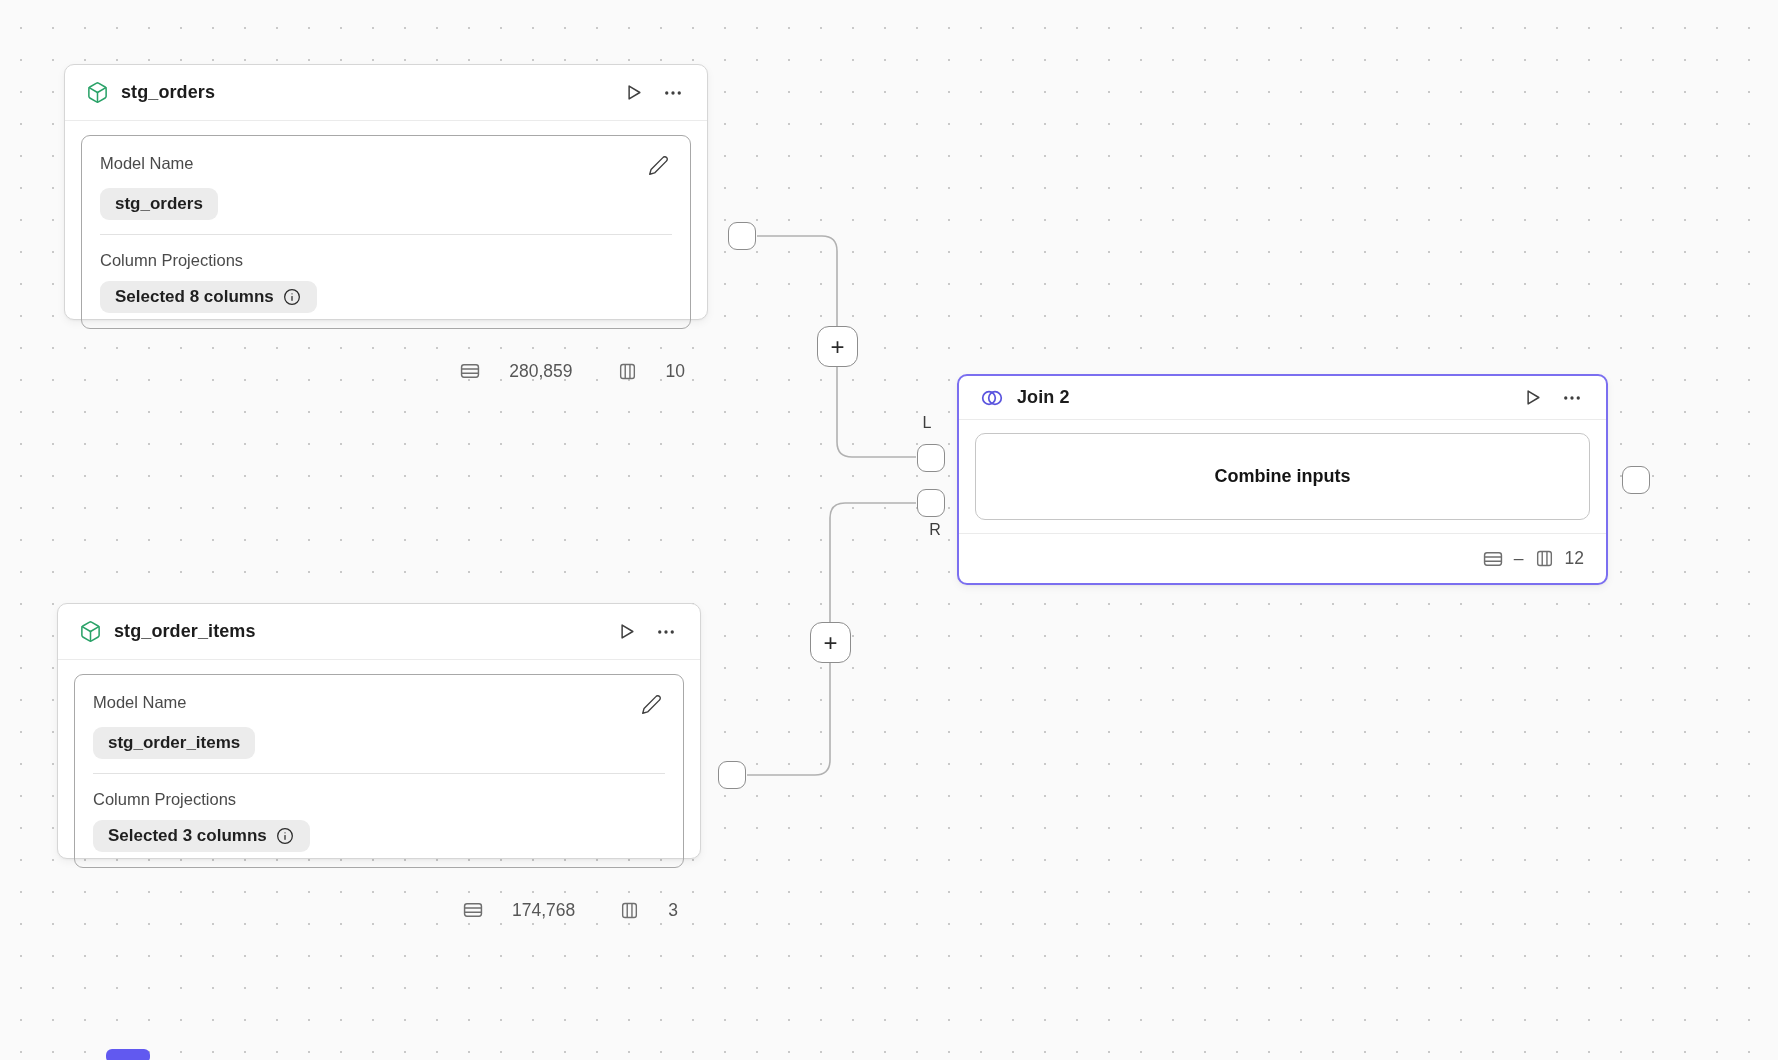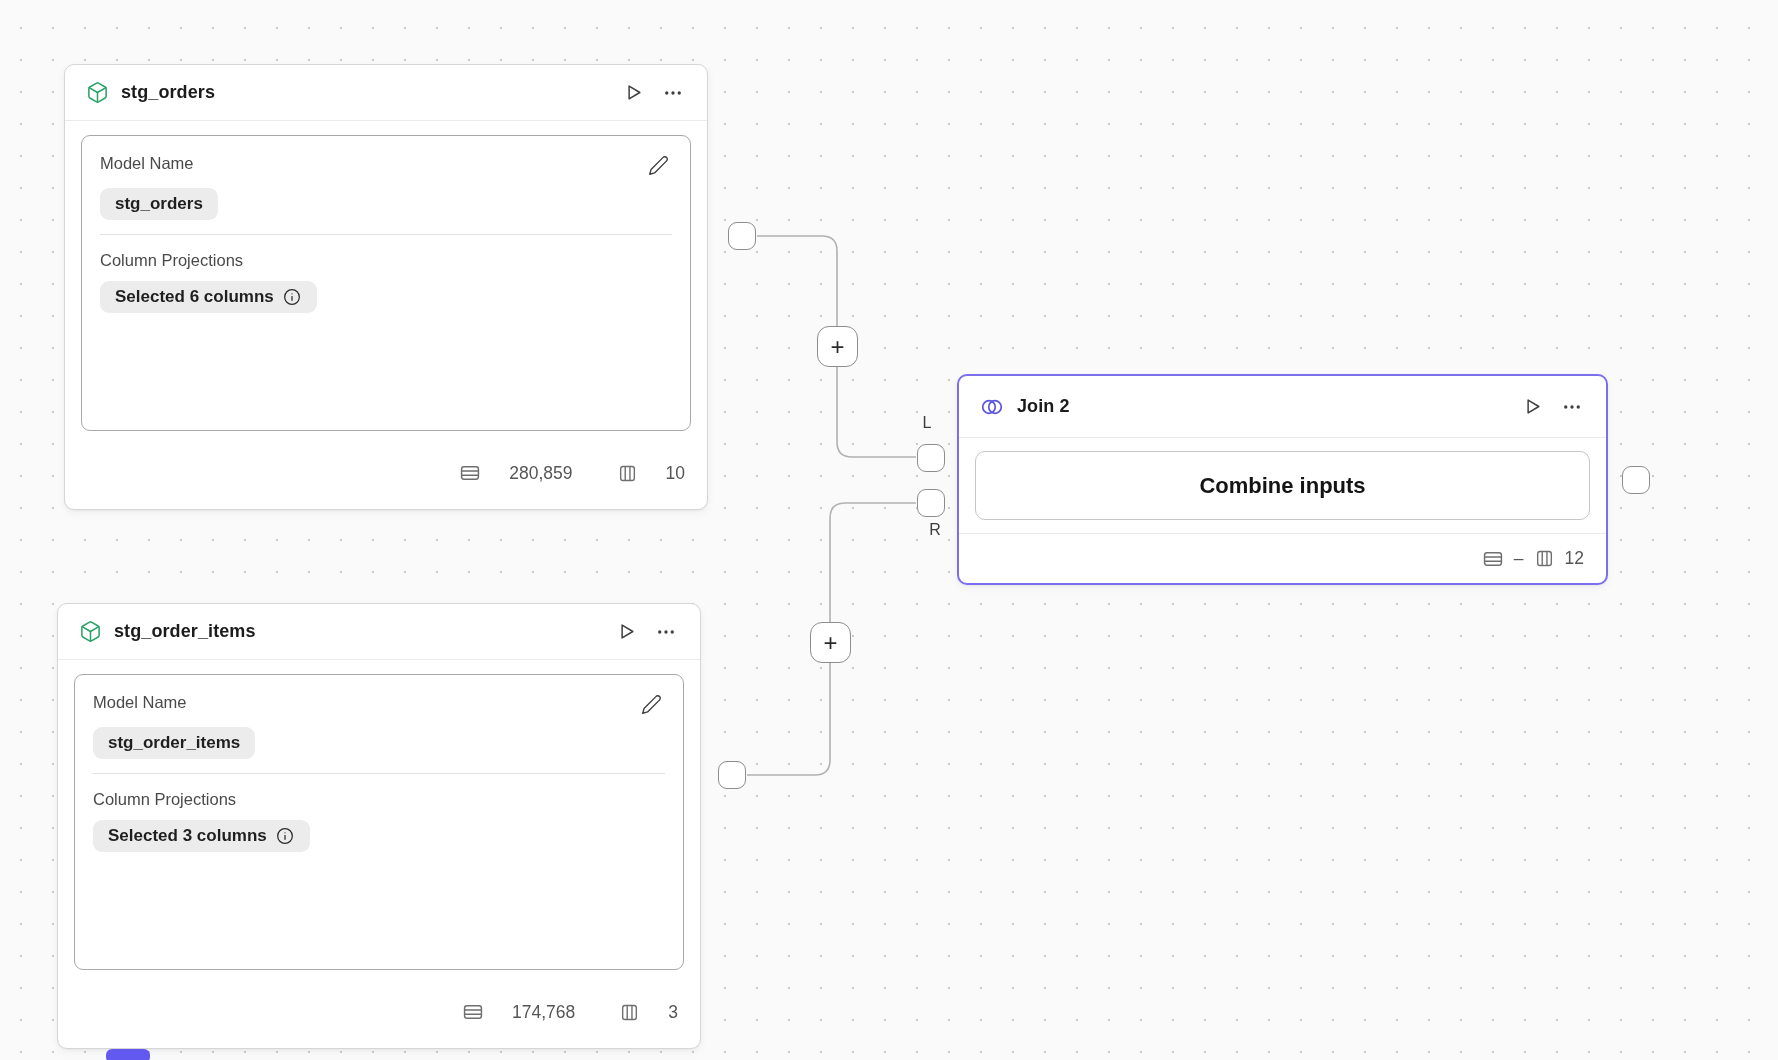--- a/index.html
+++ b/index.html
@@ -14,28 +14,28 @@
     background-position:5px 12px;
   }
   svg.edges { position:absolute; left:0; top:0; width:1778px; height:1060px; pointer-events:none; }
 
   
   .node {
     position:absolute; background:#ffffff; border:1.5px solid #d6d6d6; border-radius:10px;
     display:flex; flex-direction:column;
     box-shadow:0 1px 2px rgba(20,20,20,.04), 0 3px 8px rgba(20,20,20,.05);
   }
-  .node.model { width:644px; height:446px; }
+  .node.model { width:644px; height:256px; }
   .node.join  { width:651px; height:211px; border:2px solid #7b6ff0; }
 
   .node-header {
     height:56px; flex:0 0 auto; display:flex; align-items:center; gap:12px;
     padding:0 20px; border-bottom:1px solid #ebebeb;
   }
-  .node.join .node-header { height:62px; }
+  .node.join .node-header { height:44px; }
   .node-title { font-size:18px; font-weight:600; color:#1c1c1c; letter-spacing:.1px; }
   .hspacer { flex:1; }
   .hicon { display:flex; align-items:center; justify-content:center; width:28px; height:28px; cursor:pointer; }
 
   .node-body { flex:1; display:flex; padding:14px 16px; }
   .subcard {
     flex:1; border:1.5px solid #a8a8a8; border-radius:9px; padding:15px 18px;
     display:flex; flex-direction:column;
   }
   .field-row { display:flex; align-items:flex-start; }
@@ -53,21 +53,21 @@
     font-size:17.5px; font-weight:500; color:#565656;
   }
   .node-footer .gap-left { margin-left:16px; }
   .ficon { display:flex; align-items:center; }
 
   
   .join-body { flex:1; padding:13px 16px; display:flex; }
   .combine-btn {
     flex:1; border:1.5px solid #c6c6c6; border-radius:10px; background:#fff;
     display:flex; align-items:center; justify-content:center;
-    font-size:22px; font-weight:600; color:#141414; cursor:pointer;
+    font-size:18px; font-weight:600; color:#141414; cursor:pointer;
     font-family:"Liberation Sans", sans-serif;
   }
   .join-footer {
     flex:0 0 50px; border-top:1px solid #ebebeb;
     display:flex; align-items:center; justify-content:flex-end; gap:10px;
     padding:0 22px; font-size:17.5px; font-weight:500; color:#565656;
   }
 
   
   .port {
@@ -133,21 +133,21 @@
                 <path d="M17 3a2.85 2.83 0 1 1 4 4L7.5 20.5 2 22l1.5-5.5Z"></path>
               </svg>
           </span>
         </div>
         <span class="chip">
           <span>stg_orders</span>
         </span>
         <div class="subdivider"></div>
         <span class="field-label">Column Projections</span>
         <span class="chip">
-          <span>Selected 6 columns</span>
+          <span>Selected 8 columns</span>
           <svg width="20" height="20" viewBox="0 0 24 24" fill="none" stroke="#2a2a2a" stroke-width="1.5" stroke-linecap="round">
               <circle cx="12" cy="12" r="8.8"></circle>
               <path d="M12 16v-4.5"></path>
               <path d="M12 8.2h.01"></path>
             </svg>
         </span>
       </div>
     </div>
     <div class="node-footer">
       <span class="ficon">

